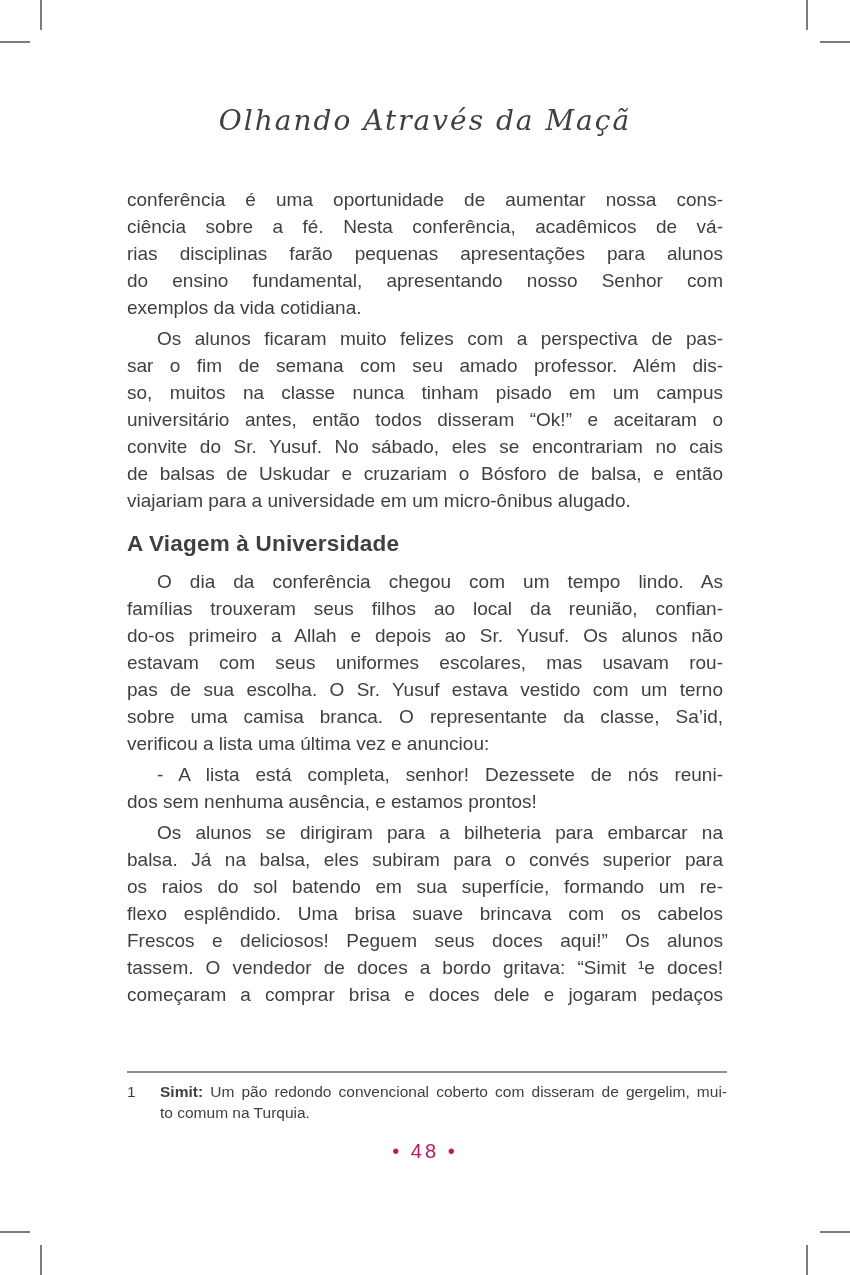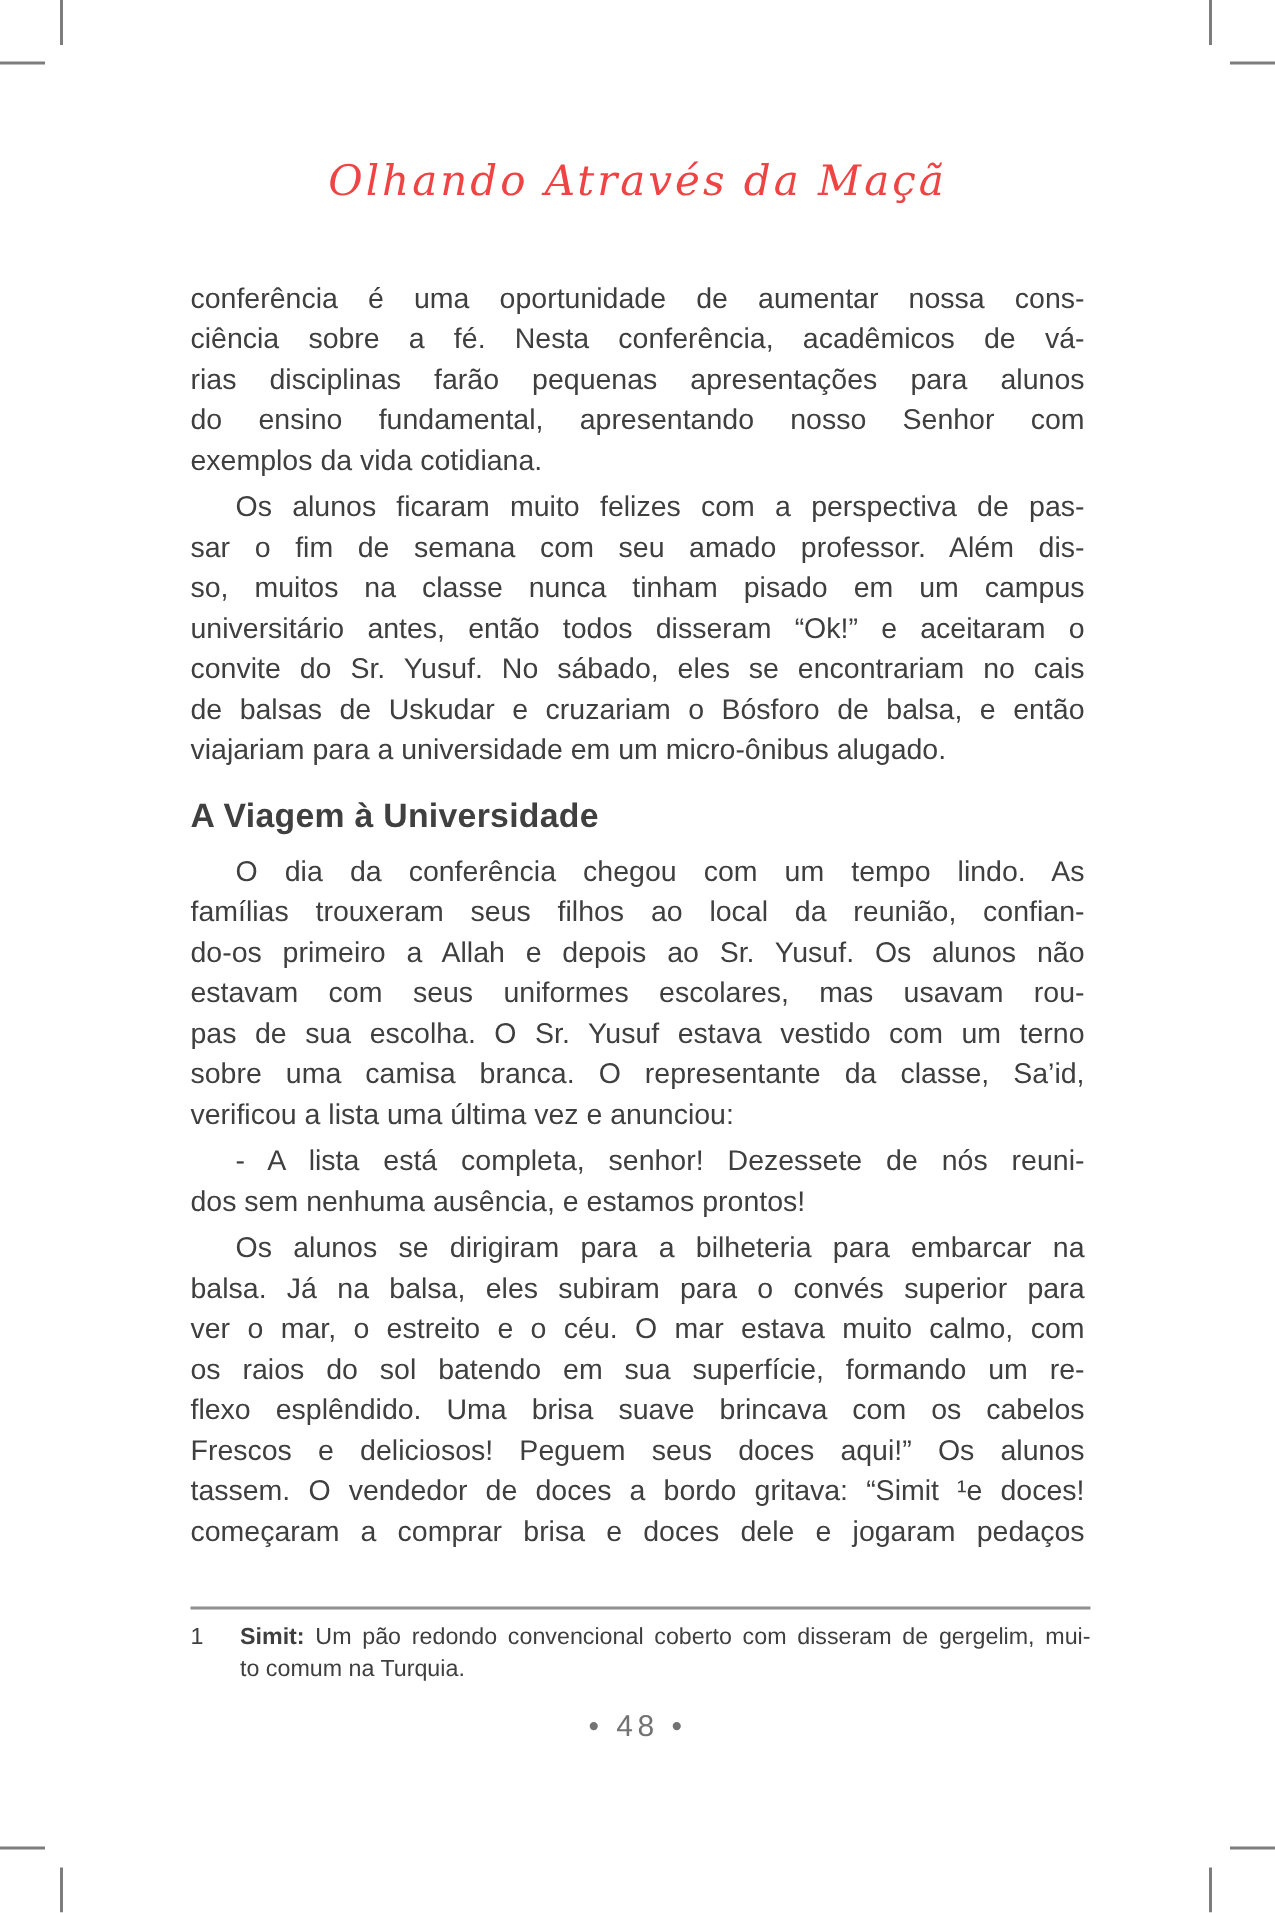--- a/index.html
+++ b/index.html
@@ -29,21 +29,21 @@
   
   .running-header {
     position: absolute;
     left: 0; right: 0;
     top: 104px;
     text-align: center;
     font-family: "DejaVu Serif", serif;
     font-style: italic;
     font-size: 28px;
     letter-spacing: 2px;
-    color: #ef4444;
+    color: #404040;
   }
 
   
   .content {
     position: absolute;
     left: 127px;
     top: 186px;
     width: 596px;
     color: #3f3f3f;
     font-size: 19px;
@@ -76,21 +76,21 @@
   .fn-line.first { text-align: justify; text-align-last: justify; }
   .fn-term { font-weight: bold; }
 
   
   .page-number {
     position: absolute;
     left: 0; right: 0;
     top: 1140px;
     text-align: center;
     font-size: 20px;
-    color: #737373;
+    color: #be185d;
     letter-spacing: 3px;
   }
 </style>
 </head>
 <body>
 
 <div class="page">
 
   <div class="crop v tl-v"></div>
   <div class="crop h tl-h"></div>
@@ -130,21 +130,20 @@
         <div class="line jline">sobre uma camisa branca. O representante da classe, Sa’id,</div>
         <div class="line">verificou a lista uma última vez e anunciou:</div>
       </div>
       <div class="para">
         <div class="line jline indent">- A lista está completa, senhor! Dezessete de nós reuni-</div>
         <div class="line">dos sem nenhuma ausência, e estamos prontos!</div>
       </div>
       <div class="para">
         <div class="line jline indent">Os alunos se dirigiram para a bilheteria para embarcar na</div>
         <div class="line jline">balsa. Já na balsa, eles subiram para o convés superior para</div>
-        <div class="line jline">ver o mar, o estreito e o céu. O mar estava muito calmo, com</div>
         <div class="line jline">os raios do sol batendo em sua superfície, formando um re-</div>
         <div class="line jline">flexo esplêndido. Uma brisa suave brincava com os cabelos</div>
         <div class="line jline">Frescos e deliciosos! Peguem seus doces aqui!” Os alunos</div>
         <div class="line jline">tassem. O vendedor de doces a bordo gritava: “Simit ¹e doces!</div>
         <div class="line jline">começaram a comprar brisa e doces dele e jogaram pedaços</div>
       </div>
     </div>
 
   <div class="footnote-block">
     <div class="fn-rule"></div>

